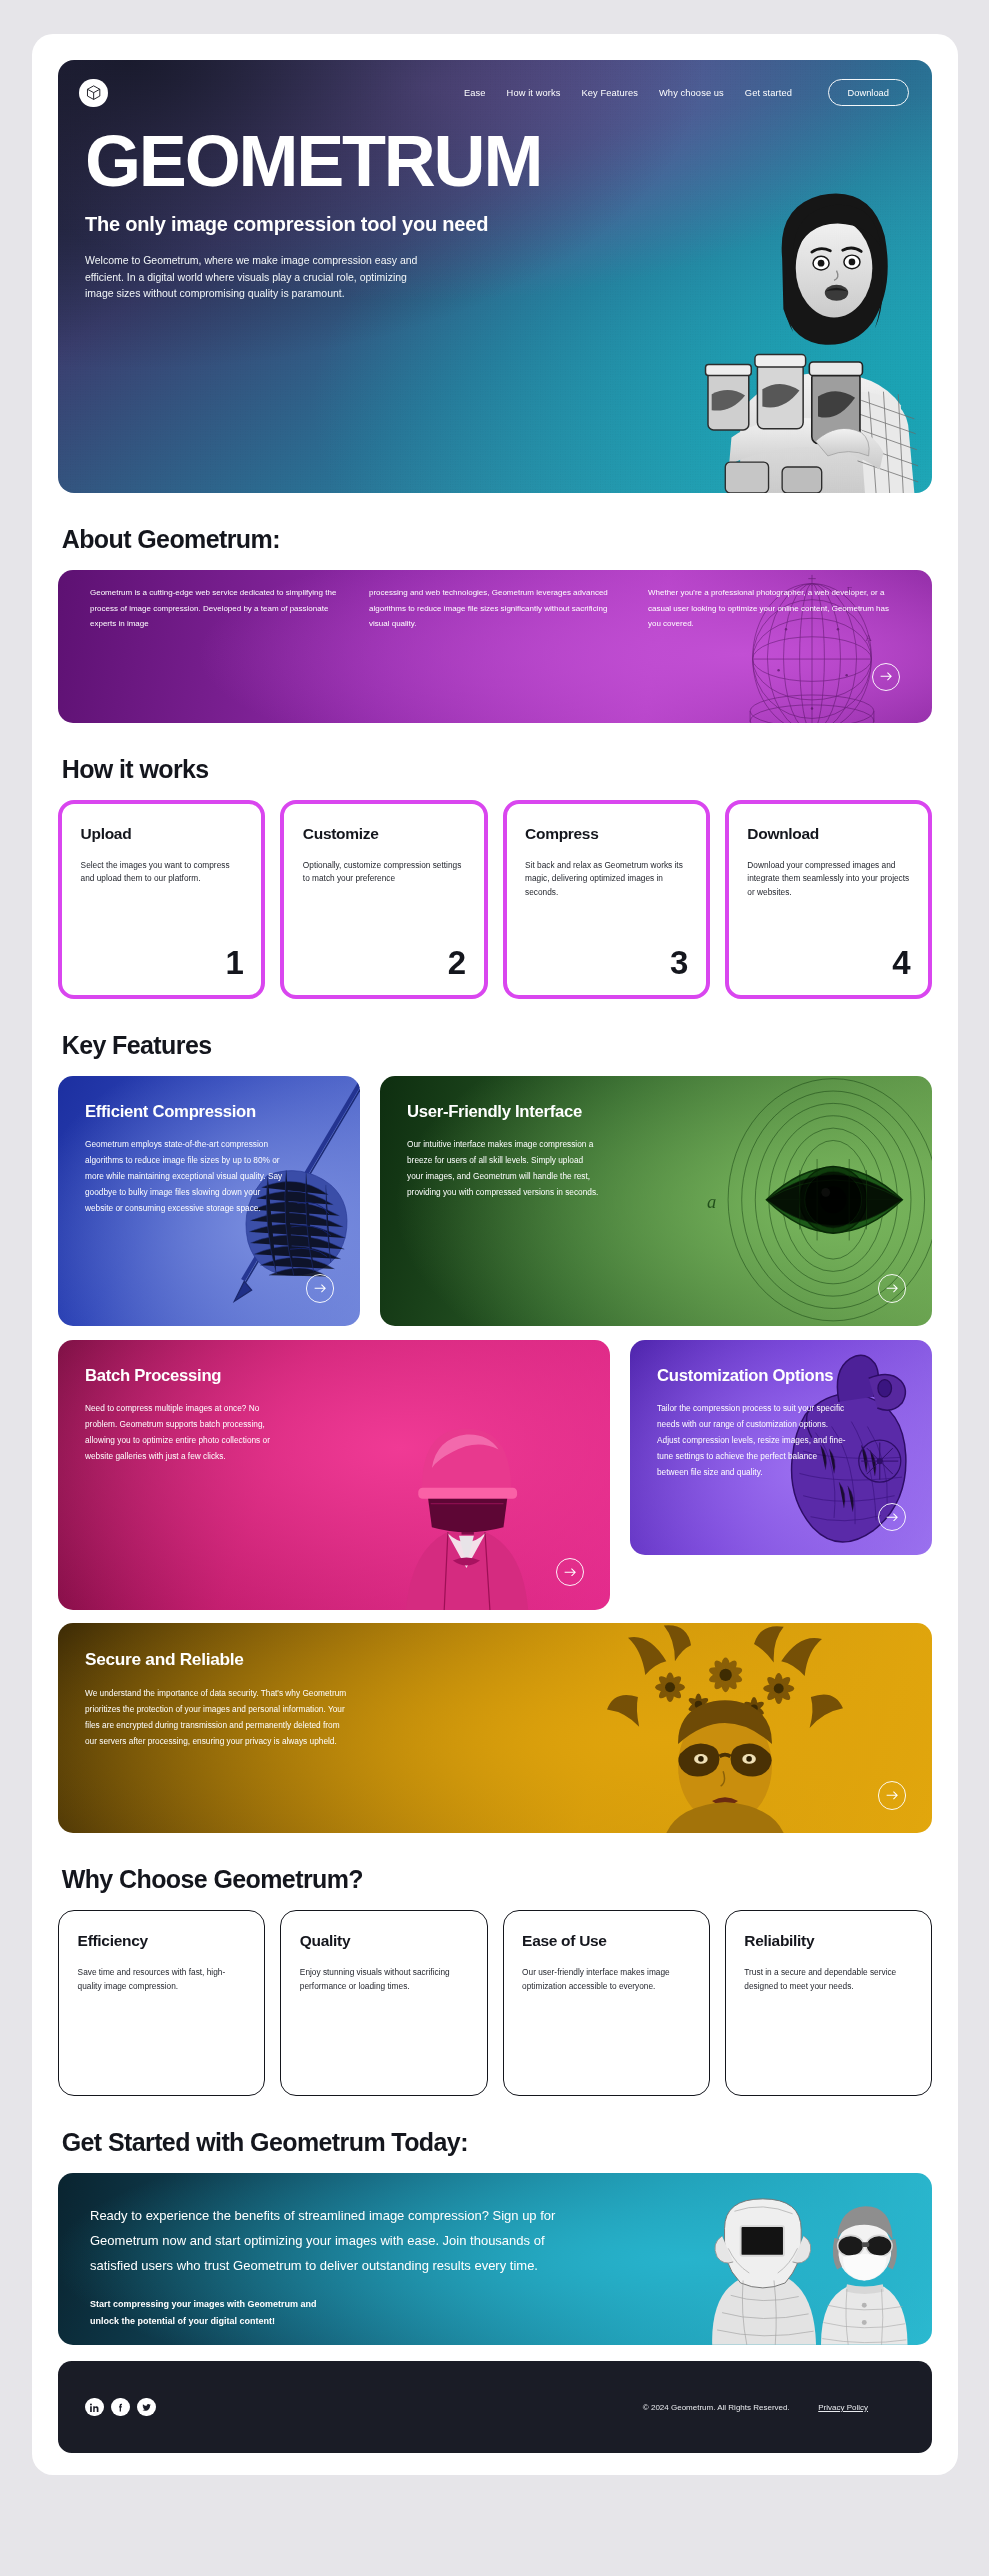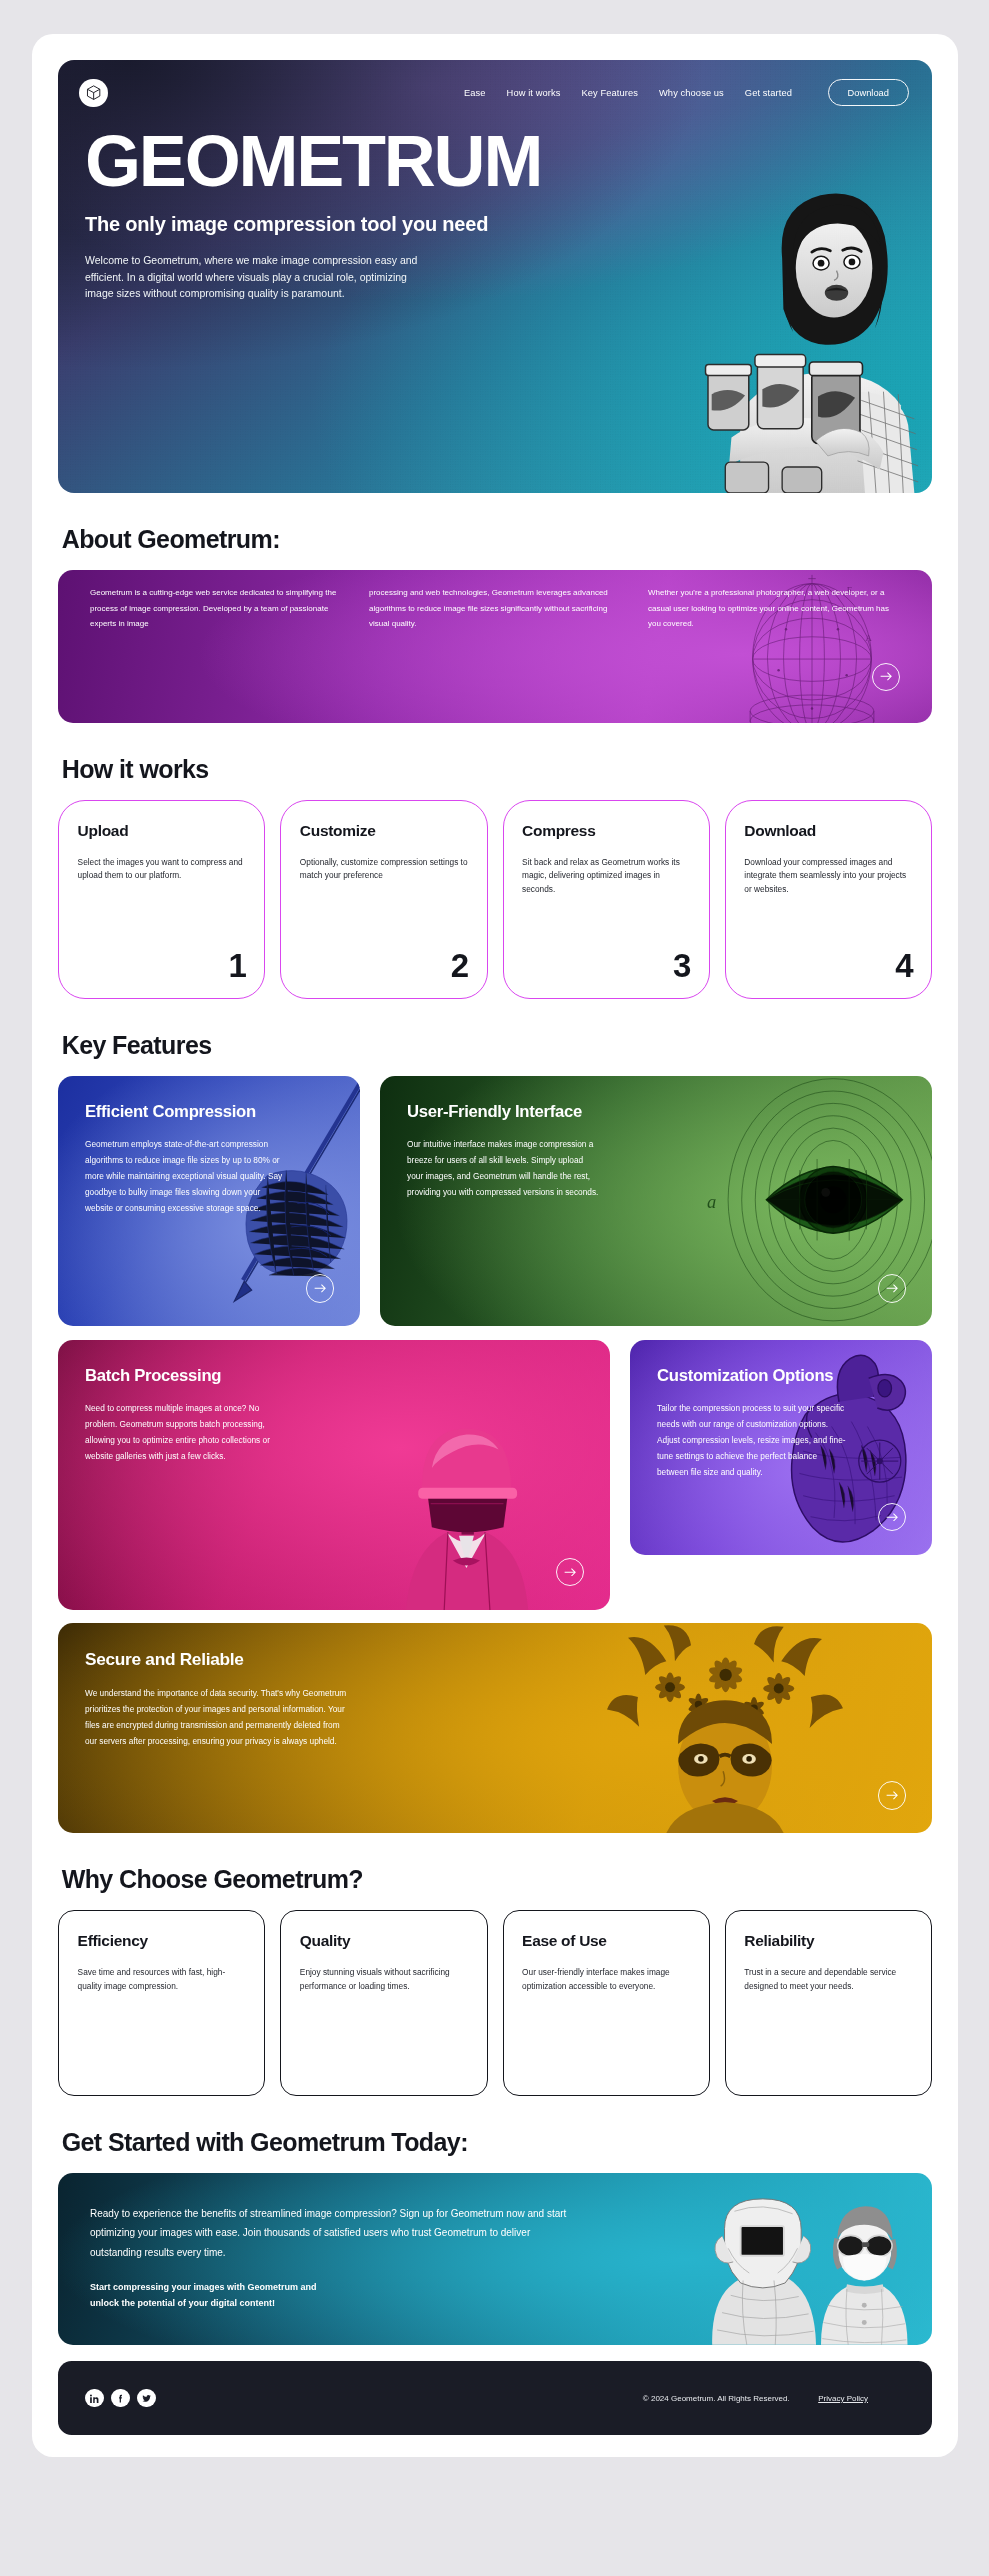--- a/index.html
+++ b/index.html
@@ -136,22 +136,22 @@
     display:flex; align-items:center; justify-content:center;
     position:absolute; z-index:4; cursor:pointer;
     background:transparent;
   }
   .arrow-btn svg { display:block; }
   .about-card .arrow-btn { right:32px; bottom:32px; }
 
   
   .steps { display:grid; grid-template-columns:repeat(4,1fr); gap:15px; }
   .step {
-    border:1px solid #d946ef;
-    border-radius:27px;
+    border:4px solid #d946ef;
+    border-radius:16px;
     padding:21px 18.6px 16px 18.6px;
     height:199px;
     display:flex; flex-direction:column;
     background:#fff;
   }
   .step-title { font-size:15.5px; font-weight:800; color:#14161d; letter-spacing:-0.3px; }
   .step-text { margin-top:16px; font-size:8.3px; line-height:1.62; color:#1d2028; }
   .step-num {
     margin-top:auto; text-align:right;
     font-size:33px; font-weight:800; color:#14161d; line-height:1;
@@ -238,29 +238,29 @@
       radial-gradient(110% 130% at 72% 50%, #27b3cc 0%, rgba(39,179,204,0) 66%),
       linear-gradient(105deg, #0a2430 0%, #13566e 34%, #1e95ad 68%, #2dbcd2 100%);
   }
   .cta::after {
     content:""; position:absolute; inset:0;
     background-image:radial-gradient(rgba(255,255,255,.05) 0.6px, transparent 0.6px);
     background-size:1.9px 1.9px;
   }
   .cta-art { position:absolute; right:22px; bottom:0; width:204px; height:155px; z-index:1; }
   .cta-inner { position:relative; z-index:3; padding:31px 32px; max-width:557px; }
-  .cta-p { font-size:10px; line-height:1.92; color:#fff; }
+  .cta-p { font-size:13px; line-height:1.92; color:#fff; }
   .cta-strong { margin-top:17.3px; font-size:9px; line-height:1.82; font-weight:700; color:#fff; }
 
   
   .footer {
     margin-top:16px;
     background:#1a1c26;
     border-radius:13.6px;
-    height:74px;
+    height:92px;
     display:flex; align-items:center;
     padding:0 27px;
   }
   .socials { display:flex; gap:7.4px; }
   .soc {
     width:18.6px; height:18.6px; border-radius:50%;
     background:#fff; display:flex; align-items:center; justify-content:center;
     cursor:pointer;
   }
   .foot-right {

